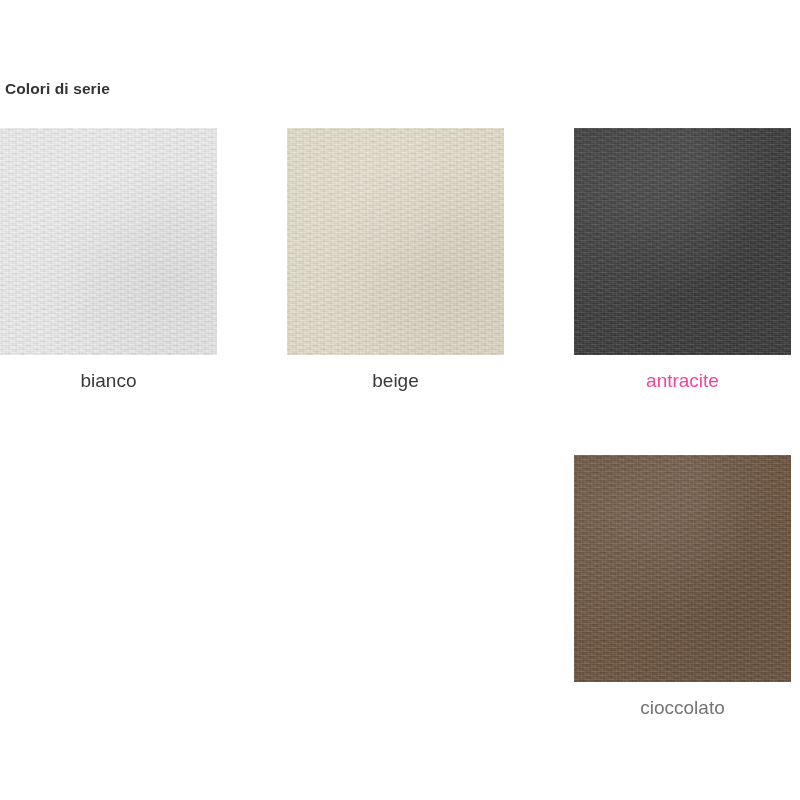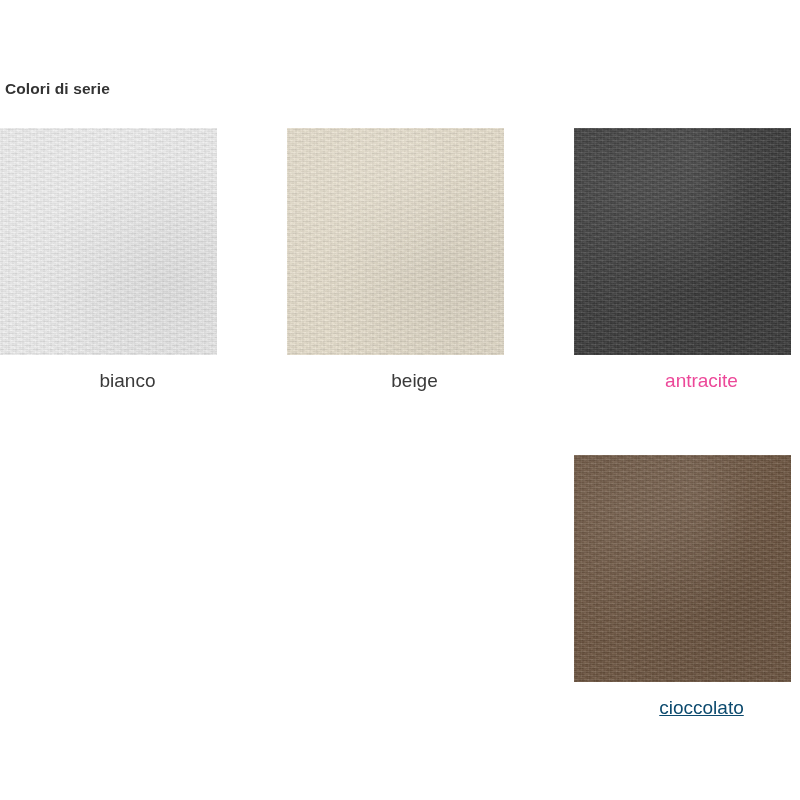--- a/index.html
+++ b/index.html
@@ -133,21 +133,20 @@
   .swatch-label {
     position: absolute;
     top: 241px;
     left: 0;
     width: 217px;
     text-align: center;
     font-size: 19px;
     color: #3a3a3a;
     line-height: 24px;
     white-space: nowrap;
-    margin-left: 19px;
   }
 </style>
 </head>
 <body style="background: rgb(255, 255, 255);">
 
 <div class="page">
 
   <div class="section-title" style="color: rgb(51, 51, 51);">Colori di serie</div>
 
   <div class="swatch-grid">
@@ -194,19 +193,19 @@
       </div>
 
 
       <div class="swatch-cell col-2">
         <div class="swatch-chip" style="background-color: rgb(108, 84, 64);">
           <div class="tex-h"></div>
           <div class="tex-v"></div>
           <div class="tex-d"></div>
           <div class="tex-soft"></div>
         </div>
-        <div class="swatch-label" style="color: #0c4a6e; text-decoration: underline;">cioccolato</div>
+        <div class="swatch-label" style="color: #737373;">cioccolato</div>
       </div>
 
     </div>
 
   </div>
 </div>
 
 </body></html>

